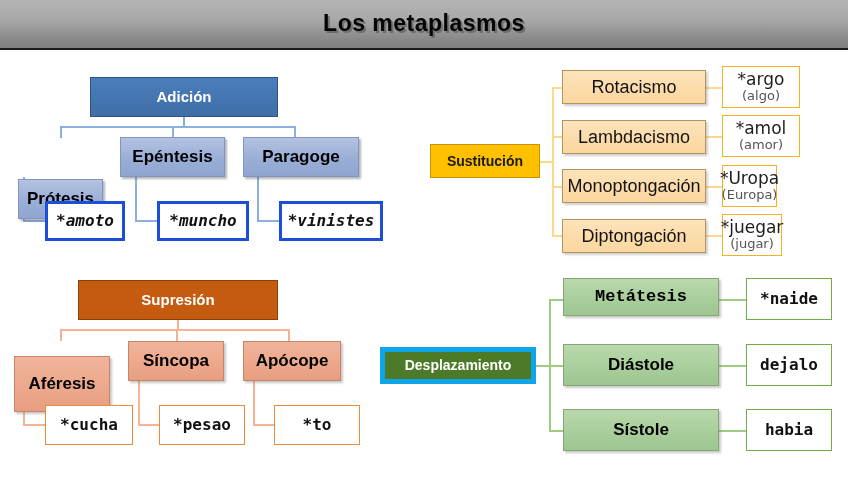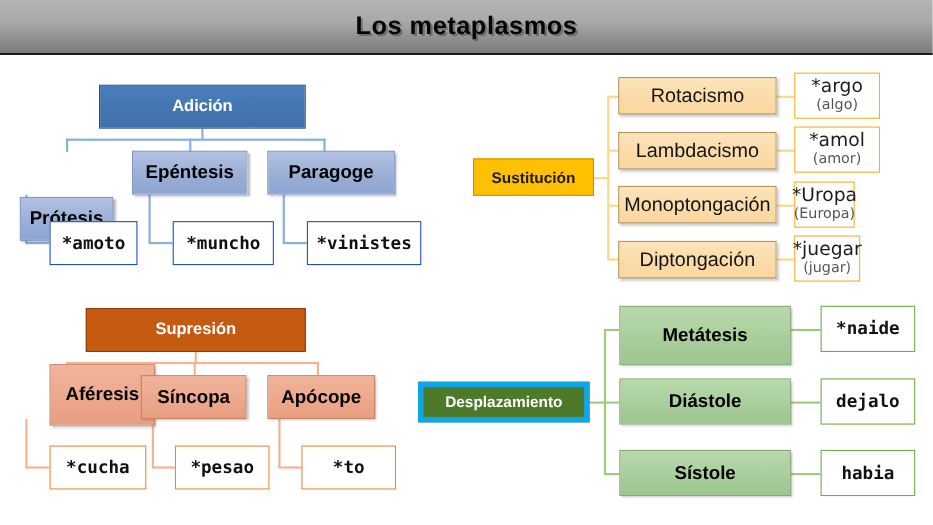--- a/index.html
+++ b/index.html
@@ -72,21 +72,21 @@
   .blue-root {
     background: linear-gradient(to bottom, #4a7ebb 0%, #406ea8 100%);
     border: 1px solid #2e5484;
     color: #ffffff;
   }
   .blue-cat {
     background: linear-gradient(to bottom, #b3c2e0 0%, #9aaed6 55%, #8fa5d0 100%);
     border: 1px solid #7f96c4;
     box-shadow: 2px 2px 2px rgba(90,90,90,0.45);
   }
-  .blue-leaf { border: 1px solid #1d4ed8; }
+  .blue-leaf { border: 3px solid #1d4ed8; font-style: italic; }
   .conn-blue { background: #8ab0de; }
 
   
   .amber-root {
     background: #ffc000;
     border: 1px solid #c89200;
     color: #1a1a1a;
     font-size: 14px;
   }
   .amber-cat {
@@ -253,21 +253,21 @@
   <div class="conn conn-rust" style="left:23px; top:424px; width:22px; height:2px;"></div>
   <div class="conn conn-rust" style="left:138px; top:381px; width:2px; height:44px;"></div>
   <div class="conn conn-rust" style="left:138px; top:424px; width:22px; height:2px;"></div>
   <div class="conn conn-rust" style="left:253px; top:381px; width:2px; height:44px;"></div>
   <div class="conn conn-rust" style="left:253px; top:424px; width:22px; height:2px;"></div>
 
   <div class="node root rust-root" style="left:78px; top:280px; width:200px; height:40px;">
     <span>Supresión</span>
   </div>
 
-  <div class="node cat rust-cat" style="left:14px; top:331px; width:96px; height:56px;margin-left:31px;">
+  <div class="node cat rust-cat" style="left:14px; top:356px; width:96px; height:56px;">
     <span>Aféresis</span>
   </div>
   <div class="node cat rust-cat" style="left:128px; top:341px; width:96px; height:40px;">
     <span>Síncopa</span>
   </div>
   <div class="node cat rust-cat" style="left:243px; top:341px; width:98px; height:40px;">
     <span>Apócope</span>
   </div>
 
   <div class="node leaf rust-leaf" style="left:45px; top:405px; width:88px; height:40px;">
@@ -290,21 +290,21 @@
   <div class="conn conn-green" style="left:549px; top:430px; width:14px; height:2px;"></div>
 
   <div class="conn conn-green" style="left:719px; top:299px; width:27px; height:2px;"></div>
   <div class="conn conn-green" style="left:719px; top:365px; width:27px; height:2px;"></div>
   <div class="conn conn-green" style="left:719px; top:430px; width:27px; height:2px;"></div>
 
   <div class="node root green-root" style="left:380px; top:347px; width:156px; height:37px;">
     <span>Desplazamiento</span>
   </div>
 
-  <div class="node cat green-cat" style="left:563px; top:278px; width:156px; height:54px;">
+  <div class="node cat green-cat" style="left:563px; top:278px; width:156px; height:38px;font-family:Liberation Mono, monospace;">
     <span>Metátesis</span>
   </div>
   <div class="node cat green-cat" style="left:563px; top:344px; width:156px; height:42px;">
     <span>Diástole</span>
   </div>
   <div class="node cat green-cat" style="left:563px; top:409px; width:156px; height:42px;">
     <span>Sístole</span>
   </div>
 
   <div class="node leaf green-leaf" style="left:746px; top:278px; width:86px; height:42px;">

